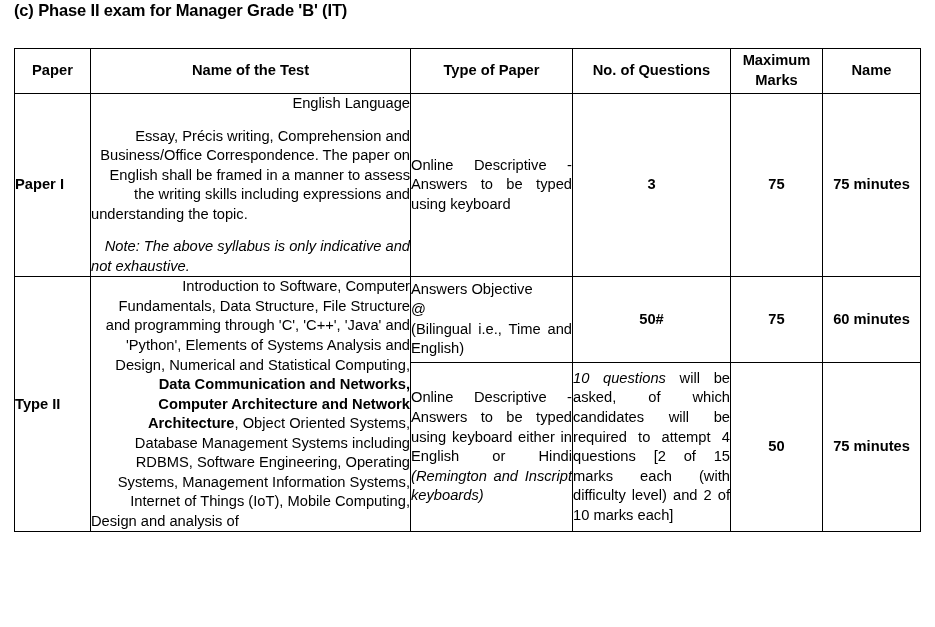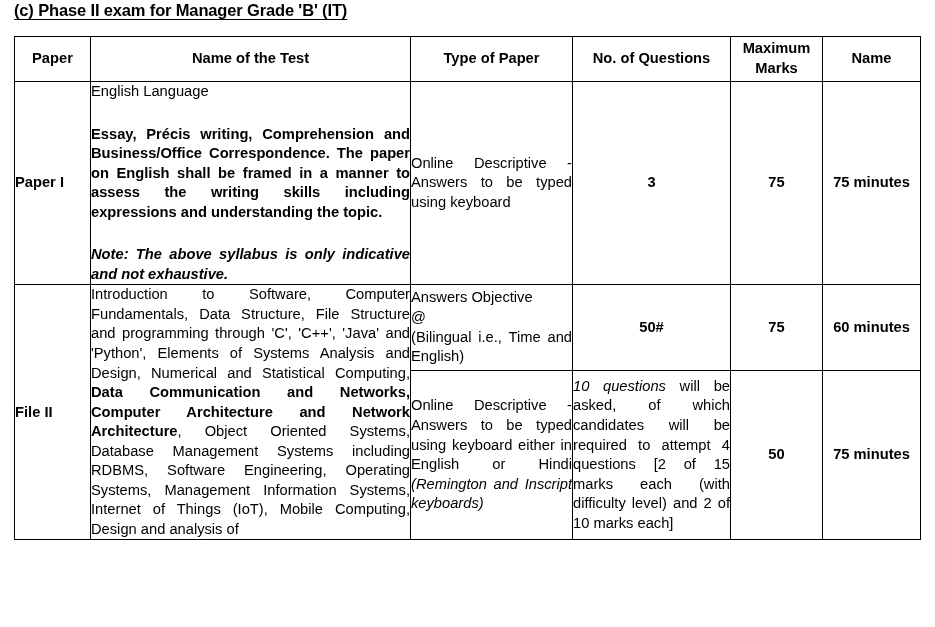--- a/index.html
+++ b/index.html
@@ -19,30 +19,29 @@
     width: 935px;
     height: 627px;
     overflow: hidden;
   }
   .doc-title {
     position: absolute;
     left: 14px;
     top: 1px;
     font-size: 16.5px;
     font-weight: bold;
-    text-decoration: underline;
     text-underline-offset: 3px;
     letter-spacing: -0.15px;
     white-space: nowrap;
     text-align: right;
   }
   table.exam-table {
     position: absolute;
     left: 14px;
-    top: 36px;
+    top: 48px;
     width: 906px;
     border-collapse: collapse;
     table-layout: fixed;
   }
   table.exam-table td,
   table.exam-table th {
     border: 1.6px solid #000000;
     vertical-align: middle;
     padding: 0;
     font-size: 14.7px;
@@ -83,24 +82,24 @@
     font-size: 14.8px;
     line-height: 1.3;
   }
   .paper-label {
     text-align: left;
     font-weight: bold;
     font-size: 15.2px;
   }
   p.blk {
     margin: 0;
+    text-align: right;
   }
   p.gap {
-    margin: 23px 0 0 0;
-    font-weight: bold;
+    margin: 13px 0 0 0;
   }
   .type-cell {
     font-size: 14.7px;
     line-height: 1.33;
     padding: 6px 8px 6px 9px;
     text-align: justify;
     text-align-last: left;
   }
   .noq-desc {
     font-size: 14.7px;
@@ -156,21 +155,21 @@
         <td class="type-cell">Online Descriptive -Answers to be typed using keyboard</td>
 
         <td class="num-cell">3</td>
 
         <td class="num-cell">75</td>
 
         <td class="num-cell">75 minutes</td>
       </tr>
 
       <tr>
-        <td class="paper-label" rowspan="2">File II</td>
+        <td class="paper-label" rowspan="2">Type II</td>
 
         <td class="cell-pad txt-just" rowspan="2">
           <p class="blk txt-just"><span>Introduction to Software, Computer Fundamentals, Data Structure, File Structure and programming through 'C', 'C++', 'Java' and 'Python', Elements of Systems Analysis and Design, Numerical and Statistical Computing,</span> <span class="bold">Data Communication and Networks, Computer Architecture and Network Architecture</span><span>, Object Oriented Systems, Database Management Systems including RDBMS, Software Engineering, Operating Systems, Management Information Systems, Internet of Things (IoT), Mobile Computing, Design and analysis of</span></p>
         </td>
 
         <td class="type-cell">
           <span>Answers Objective</span><br>
           <span>@</span><br>
           <span>(Bilingual i.e., Time and English)</span>
         </td>

